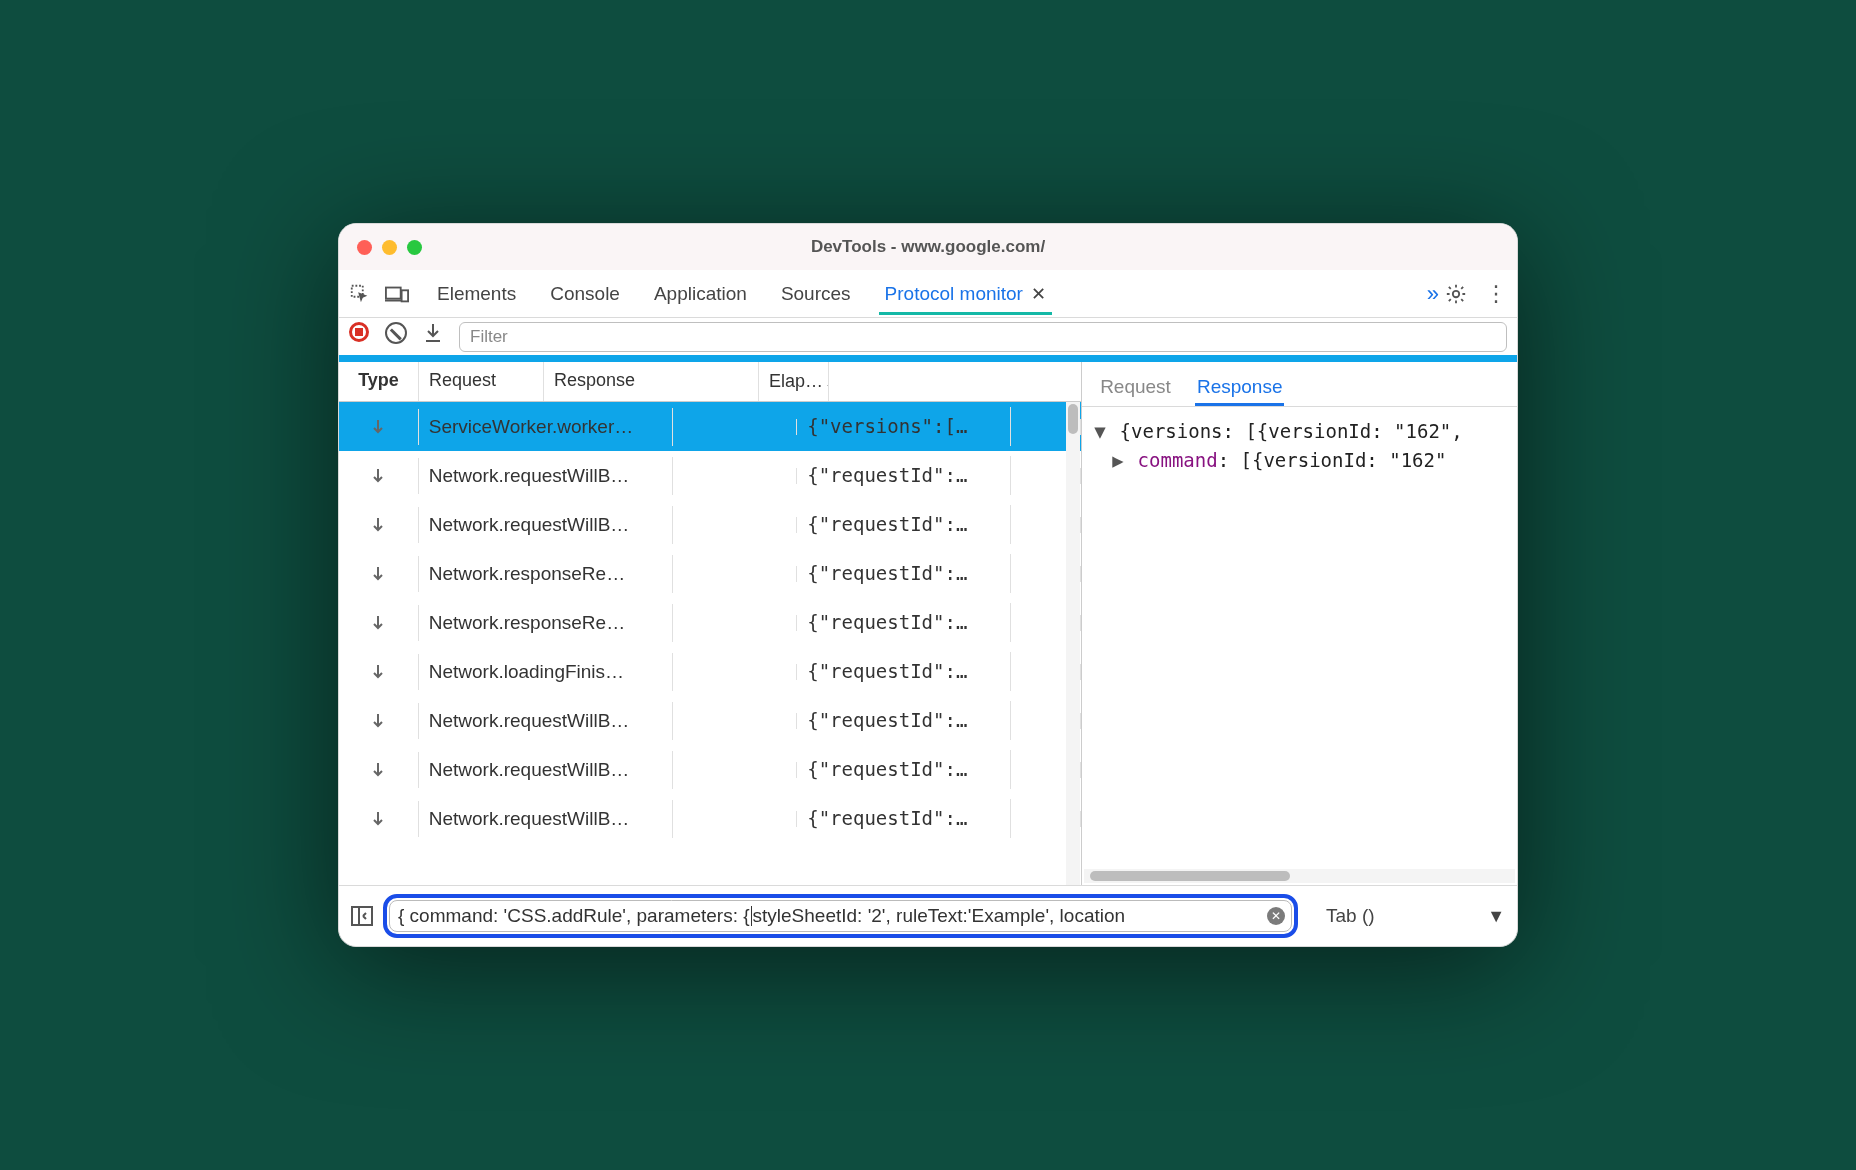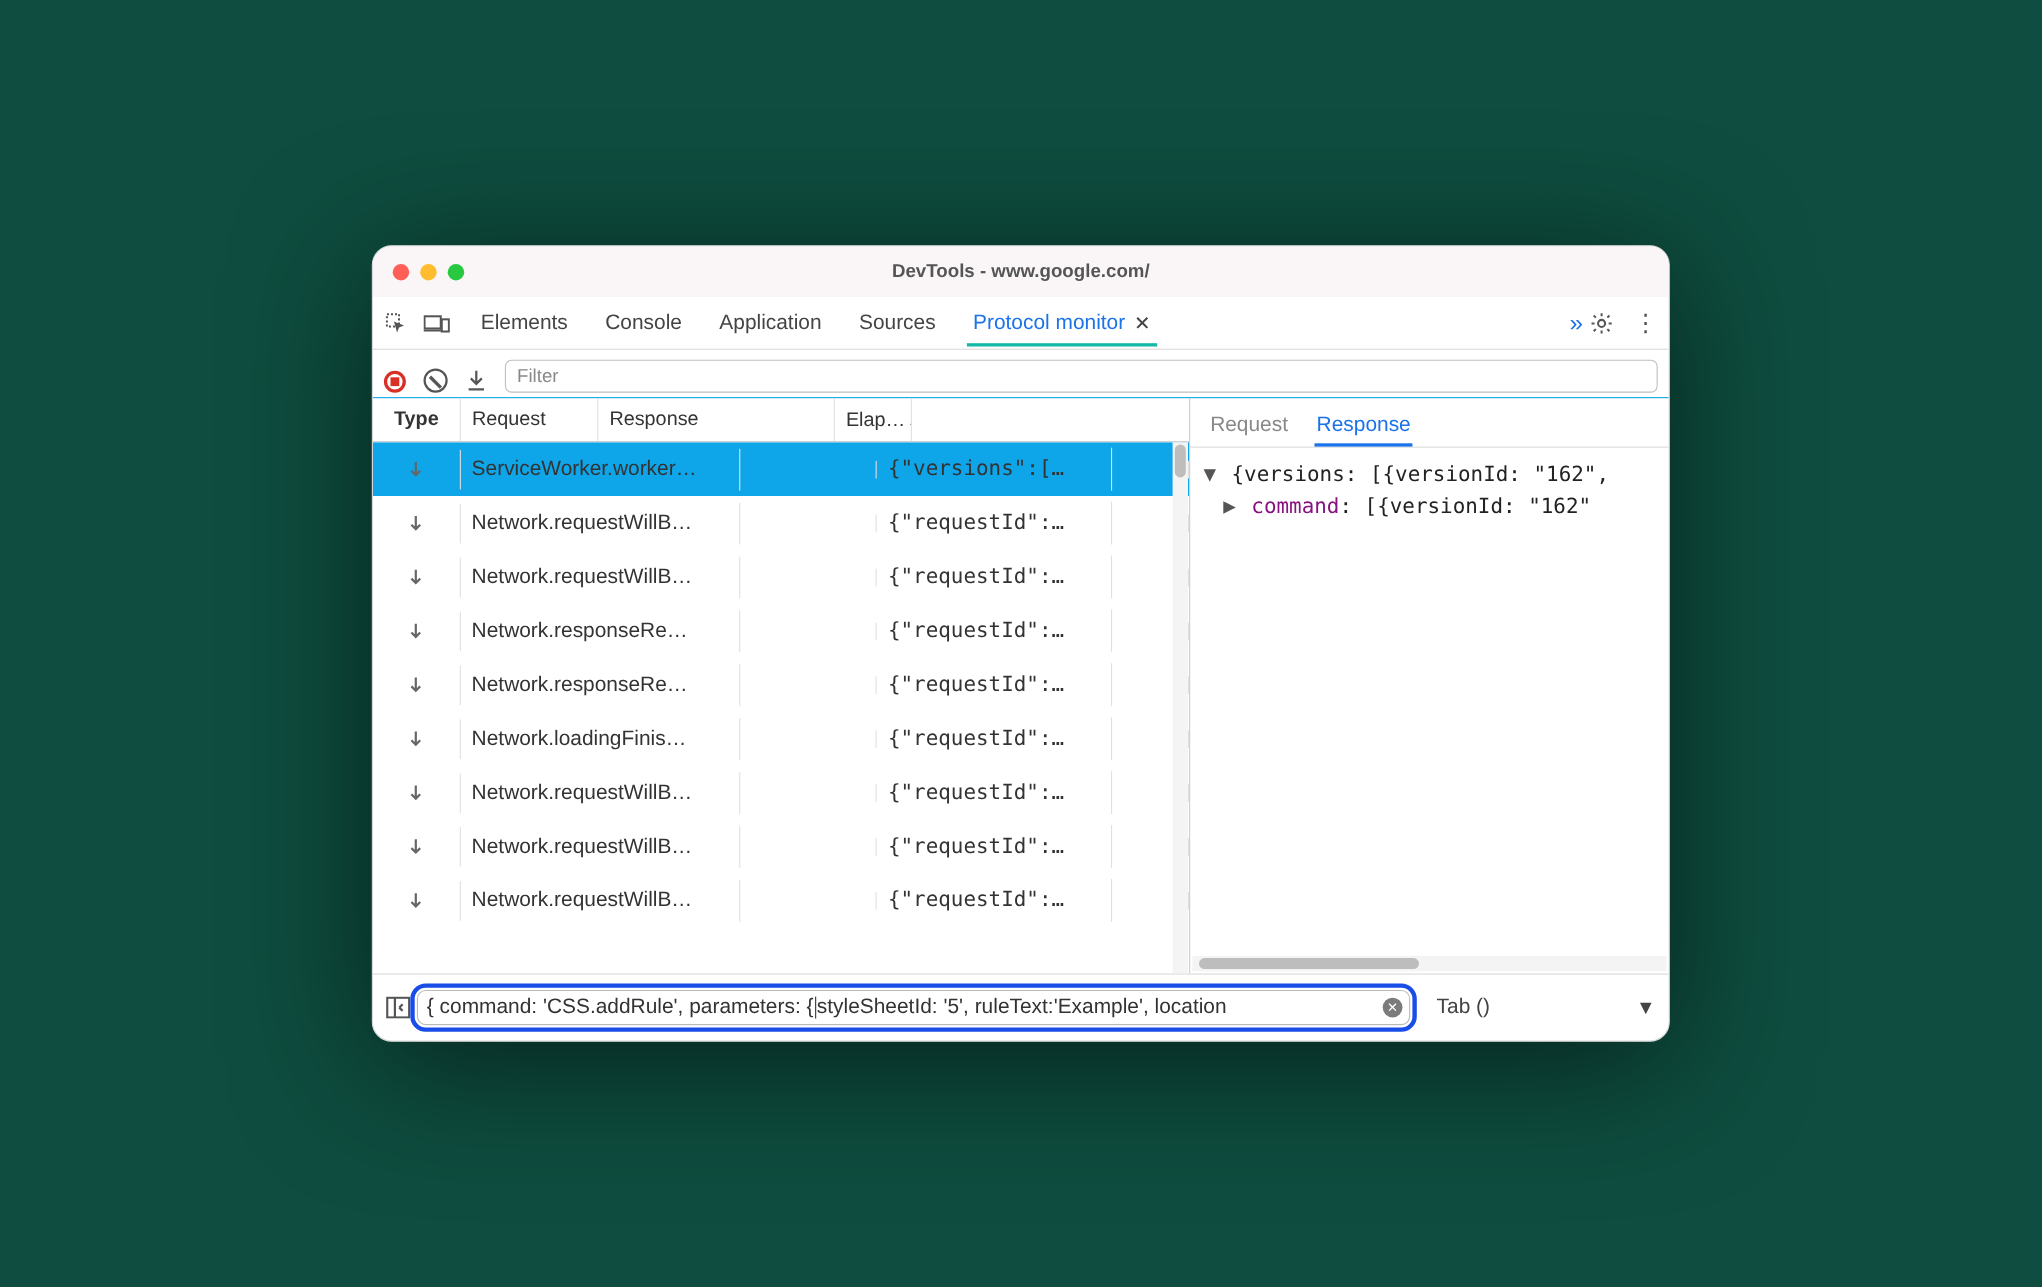--- a/index.html
+++ b/index.html
@@ -53,24 +53,24 @@
   .tabsbar .left-icons { display:flex; gap:14px; align-items:center; margin-right:16px;}
   .tabs { display:flex; gap:22px; align-items:center; flex:1; }
   .tab { padding: 10px 6px 10px 6px; cursor:pointer; color:#444; white-space:nowrap; display:flex; align-items:center; gap:8px;}
   .tab.active { color:#1a73e8; border-bottom:3px solid #14b8a6; padding-bottom:7px; }
   .tab .close-x { font-size:18px; color:#444; }
   .more-chevrons { color:#1a73e8; font-size:22px; }
   .right-icons { display:flex; gap:18px; align-items:center; color:#555; }
   
   .toolbar {
     height: 44px;
-    display:flex; align-items:flex-end;
+    display:flex; align-items:flex-start;
     padding: 4px 10px;
     gap: 16px;
-    border-bottom: 1px solid #0ea5e9;
+    border-bottom: 7px solid #0ea5e9;
   }
   .rec-circle {
     width:20px;height:20px;border:3px solid #d93025;border-radius:50%;
     display:inline-flex;align-items:center;justify-content:center;
   }
   .rec-circle::after{content:"";width:8px;height:8px;background:#d93025;}
   .no-circle {
     width:22px;height:22px;border:2.5px solid #555;border-radius:50%;
     position:relative;
   }
@@ -125,20 +125,21 @@
     height:14px; background:#f4f4f4; position:relative; margin:0 2px 2px 2px;
   }
   .hscroll-thumb {
     position:absolute; left:6px; top:2px; bottom:2px; width:200px; background:#bdbdbd; border-radius:6px;
   }
   
   .bottombar {
     height: 60px;
     display:flex; align-items:center;
     padding: 0 12px;
+    gap: 10px;
     font-size:19px;
   }
   .drawer-icon svg{display:block;}
   .cmd-wrap {
     border:4px solid #1a4de8;
     border-radius: 14px;
     padding:2px;
     flex: 0 0 auto;
     width: 915px;
   }
@@ -395,21 +396,21 @@
       <svg width="22" height="20" viewBox="0 0 22 20" fill="none" stroke="#555" stroke-width="2">
         <rect x="1" y="1" width="20" height="18"></rect>
             <line x1="8" y1="1" x2="8" y2="19"></line>
             <path d="M12 10l3-3M12 10l3 3"></path>
       </svg>
     </span>
     <div class="cmd-wrap">
       <div class="cmd-input">
         <span>{ command: 'CSS.addRule', parameters: { </span>
             <span class="caret"></span>
-            <span>styleSheetId: '5', ruleText:'Example', location</span>
+            <span>styleSheetId: '2', ruleText:'Example', location</span>
         <span class="clear">✕</span>
       </div>
     </div>
     <span class="tab-label">Tab ()</span>
     <span class="drop-tri">▼</span>
   </div>
 
 </div>
 </div>
 

